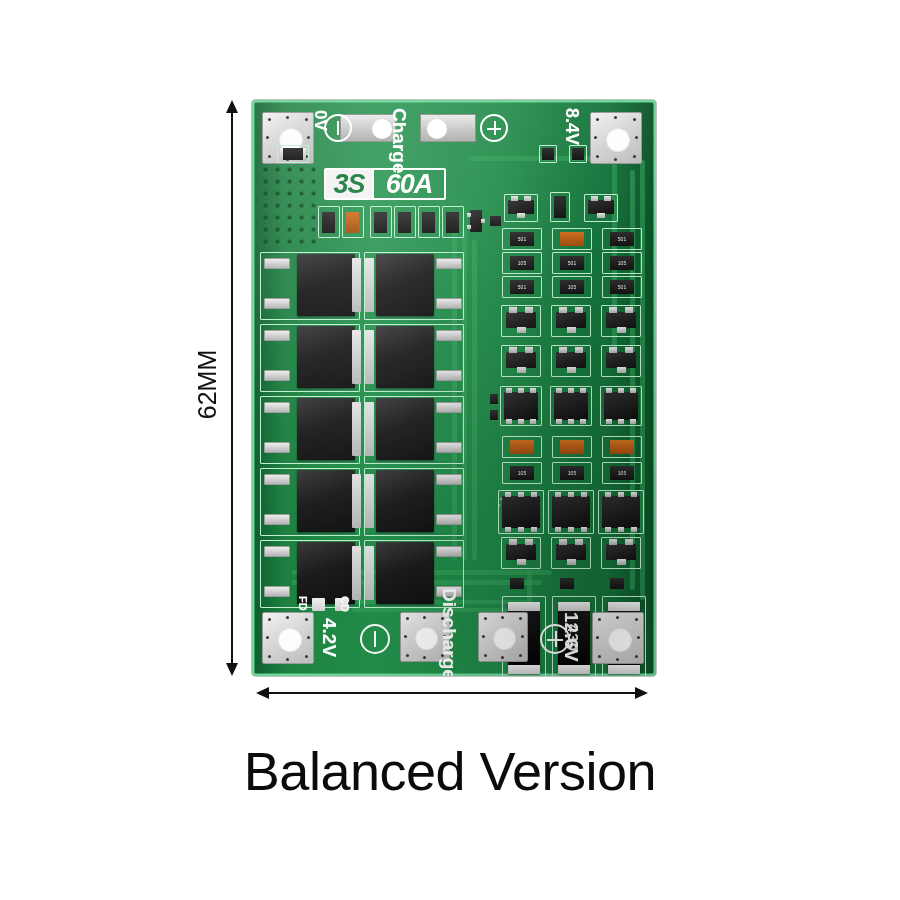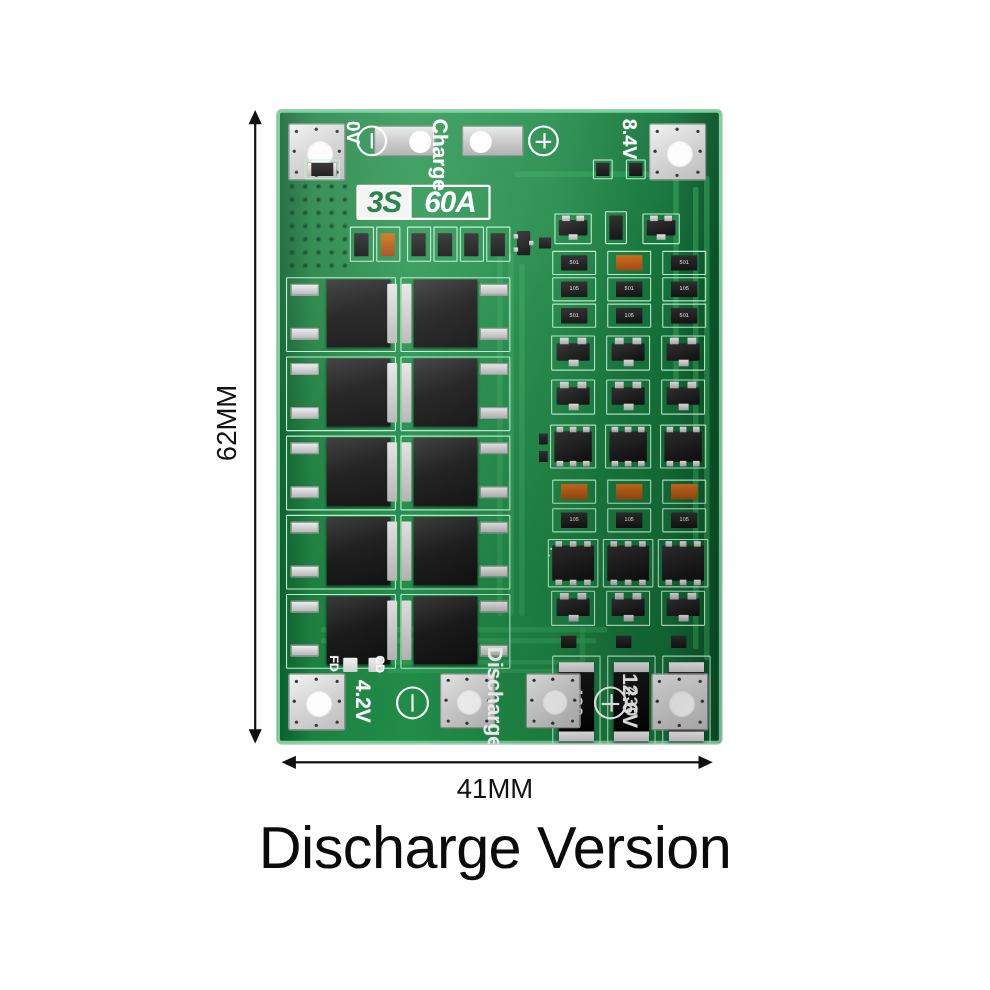--- a/index.html
+++ b/index.html
@@ -258,23 +258,22 @@
 <div id="stage">
 
   <div class="arrow-up" style="left:226px; top:100px;"></div>
   <div class="dim-line-v" style="left:231px; top:110px; height:556px;"></div>
   <div class="arrow-down" style="left:226px; top:663px;"></div>
   <div class="dim-label-v" style="left:167px; top:370px; width:80px; text-align:center;">62MM</div>
 
   <div class="arrow-left" style="left:256px; top:687px;"></div>
   <div class="dim-line-h" style="left:266px; top:692px; width:372px;"></div>
   <div class="arrow-right" style="left:635px; top:687px;"></div>
-  <div class="dim-label-h" style="left:330px; top:703px; width:240px;">41MM</div>
-
-  <div class="caption" style="top:740px;">Discharge Version</div>
+
+  <div class="caption" style="top:740px;">Balanced Version</div>
 
   <div id="board">
 
     <div class="trace" style="left:216px; top:56px; width:150px; height:5px;"></div>
     <div class="trace" style="left:360px; top:56px; width:5px; height:200px;"></div>
     <div class="trace" style="left:200px; top:120px; width:5px; height:340px;"></div>
     <div class="trace" style="left:210px; top:130px; width:5px; height:330px;"></div>
     <div class="trace" style="left:220px; top:140px; width:5px; height:320px;"></div>
     <div class="trace" style="left:378px; top:70px; width:5px; height:420px;"></div>
     <div class="trace" style="left:388px; top:60px; width:5px; height:440px;"></div>

